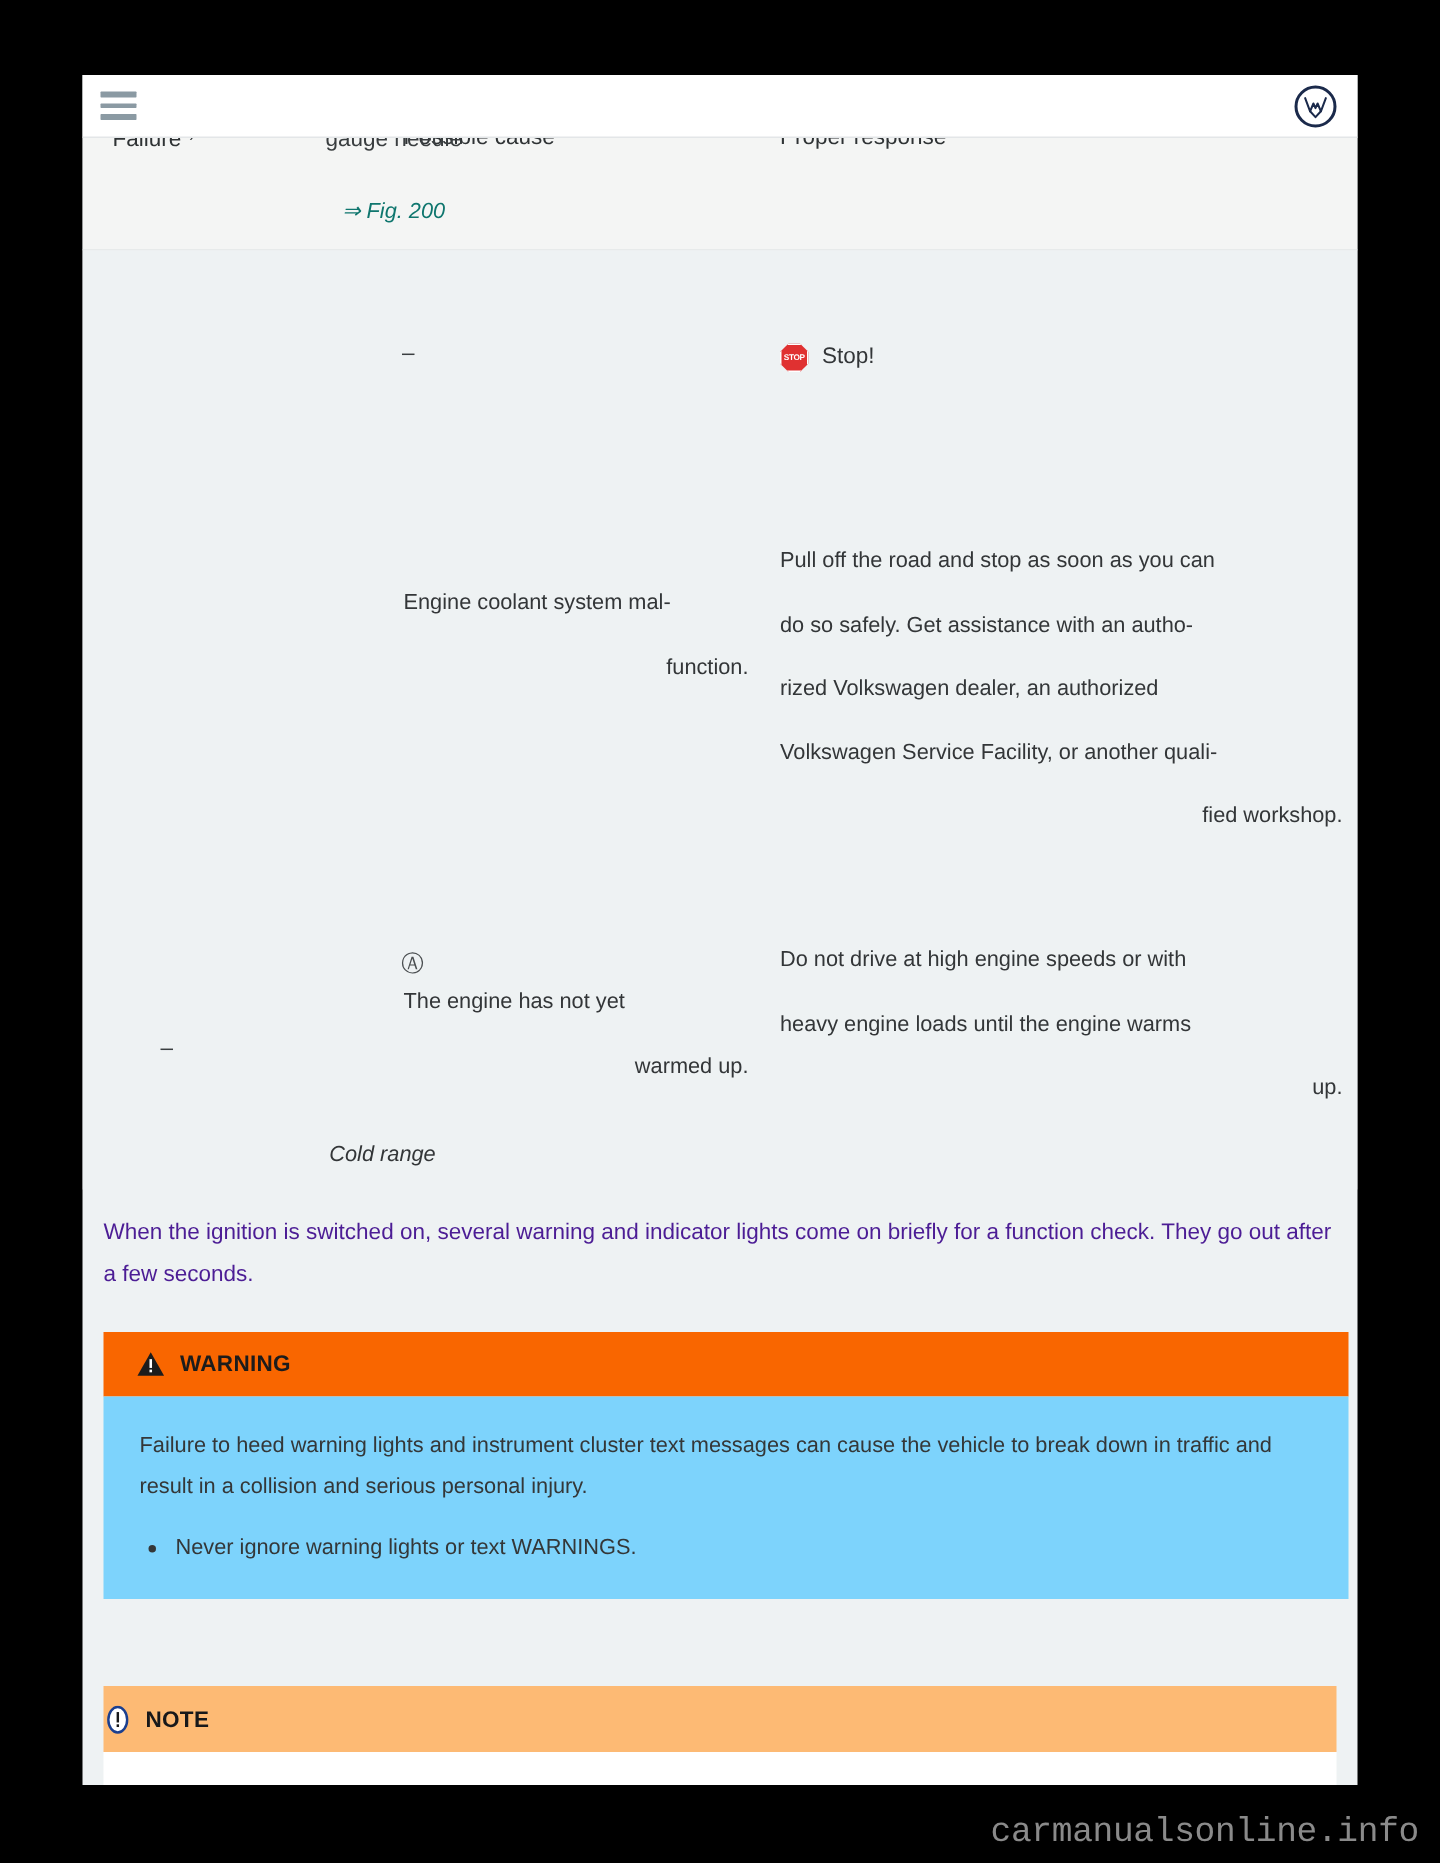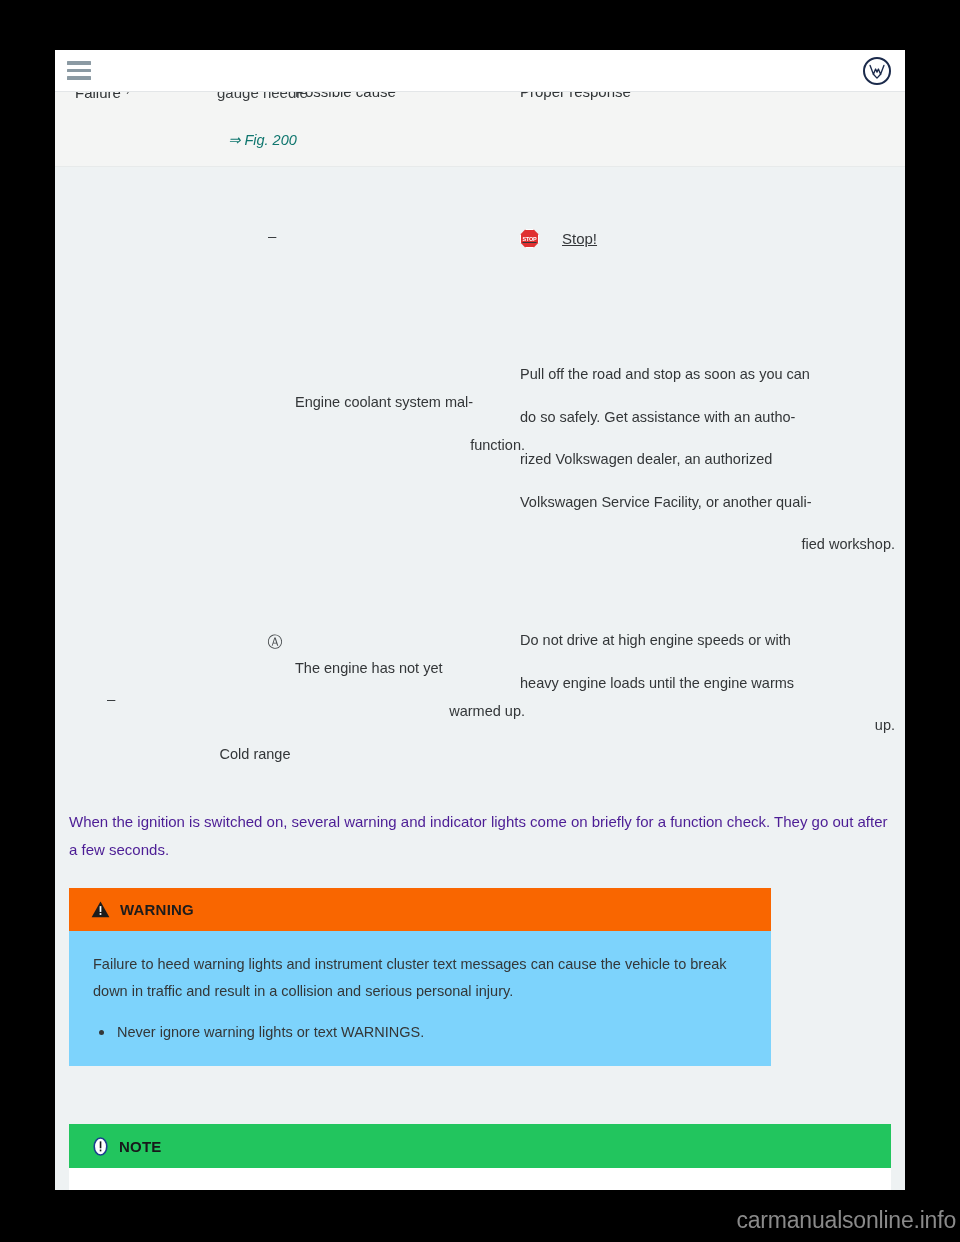--- a/index.html
+++ b/index.html
@@ -91,21 +91,21 @@
   .cell {
     position: absolute;
     font-size: 14.5px;
     color: #333638;
     line-height: 1;
   }
   .hdr-txt { font-size: 15px; color: #2f3335; }
 
   .c1 { left: 20px;  width: 115px; }
   .c2 { left: 140px; width: 120px; text-align: center; }
-  .c3 { left: 240px; width: 230px; }
+  .c3 { left: 214px; width: 230px; }
   .c4 { left: 465px; width: 375px; }
 
   .sup { font-size: 10px; vertical-align: super; }
 
   
   .clipped-txt {
     position: absolute;
     left: 140px;
     top: 34px;
     width: 135px;
@@ -140,25 +140,23 @@
     position: absolute;
     font-size: 15px;
     color: #4a4e50;
   }
 
   .stop-row {
     position: absolute;
     left: 465px;
     top: 62px;
     display: flex;
-    align-items: center;
-    gap: 23px;
+    gap: 9px;
     font-size: 15px;
     color: #333638;
-    text-decoration: underline;
   }
   .stop-badge {
     width: 19px; height: 19px;
     border-radius: 3px;
     background: #e03131;
     border: 1.6px solid #ffffff;
     box-shadow: 0 0 0 1px #c52b2b;
     display: flex; align-items: center; justify-content: center;
     font-size: 5.5px; font-weight: bold; color: #ffffff;
     letter-spacing: -0.2px;
@@ -174,21 +172,21 @@
     font-size: 15px;
     line-height: 28px;
     color: #4c1d95;
   }
 
   
   #warning-box {
     position: absolute;
     left: 14px;
     top: 838px;
-    width: 702px;
+    width: 830px;
   }
   .wb-head {
     background: #f96600;
     height: 43px;
     display: flex;
     align-items: center;
     padding-left: 22px;
     gap: 10px;
   }
   .wb-head .label {
@@ -227,45 +225,44 @@
   }
 
   
   #note-box {
     position: absolute;
     left: 14px;
     top: 1074px;
     width: 822px;
   }
   .nb-head {
-    background: #22c55e;
+    background: #fdba74;
     height: 44px;
     display: flex;
     align-items: center;
-    padding-left: 22px;
     gap: 9px;
   }
   .nb-head .label {
     font-size: 15px;
     font-weight: bold;
     color: #17181a;
     letter-spacing: 0.2px;
   }
   .excl-icon { width: 19px; height: 19px; display: block; }
   .nb-body { background: #ffffff; height: 22px; }
 
   
   #watermark {
     position: absolute;
-    right: 4px;
+    right: 14px;
     bottom: 8px;
     font-size: 23px;
     color: #8a8a8a;
     letter-spacing: -0.2px;
-    font-family: Liberation Sans, sans-serif;
+    font-family: Liberation Mono, monospace;
   }
 </style>
 </head>
 <body>
 
 <div id="page">
 
   <div id="doc-table">
 
     <div class="t-head">
@@ -295,21 +292,21 @@
         <span class="line">rized Volkswagen dealer, an authorized</span>
         <span class="line">Volkswagen Service Facility, or another quali-</span>
         <span class="line">fied workshop.</span>
       </div>
     </div>
 
     <div class="t-body-row row-b">
       <div class="dash-mark" style="left:52px; top:67px;">–</div>
 
       <div class="cold-icon" style="left:160px; top:10px; width:120px; text-align:center;">Ⓐ</div>
-      <div class="cell c2" style="top:124px;">Cold range</div>
+      <div class="cell c2" style="top:140px;font-style:italic;">Cold range</div>
 
       <div class="cell c3" style="top:38px; line-height:1;">
         <span class="line">The engine has not yet</span>
         <span class="line">warmed up.</span>
       </div>
 
       <div class="cell c4" style="top:10px; line-height:1;">
         <span class="line">Do not drive at high engine speeds or with</span>
         <span class="line">heavy engine loads until the engine warms</span>
         <span class="line">up.</span>

